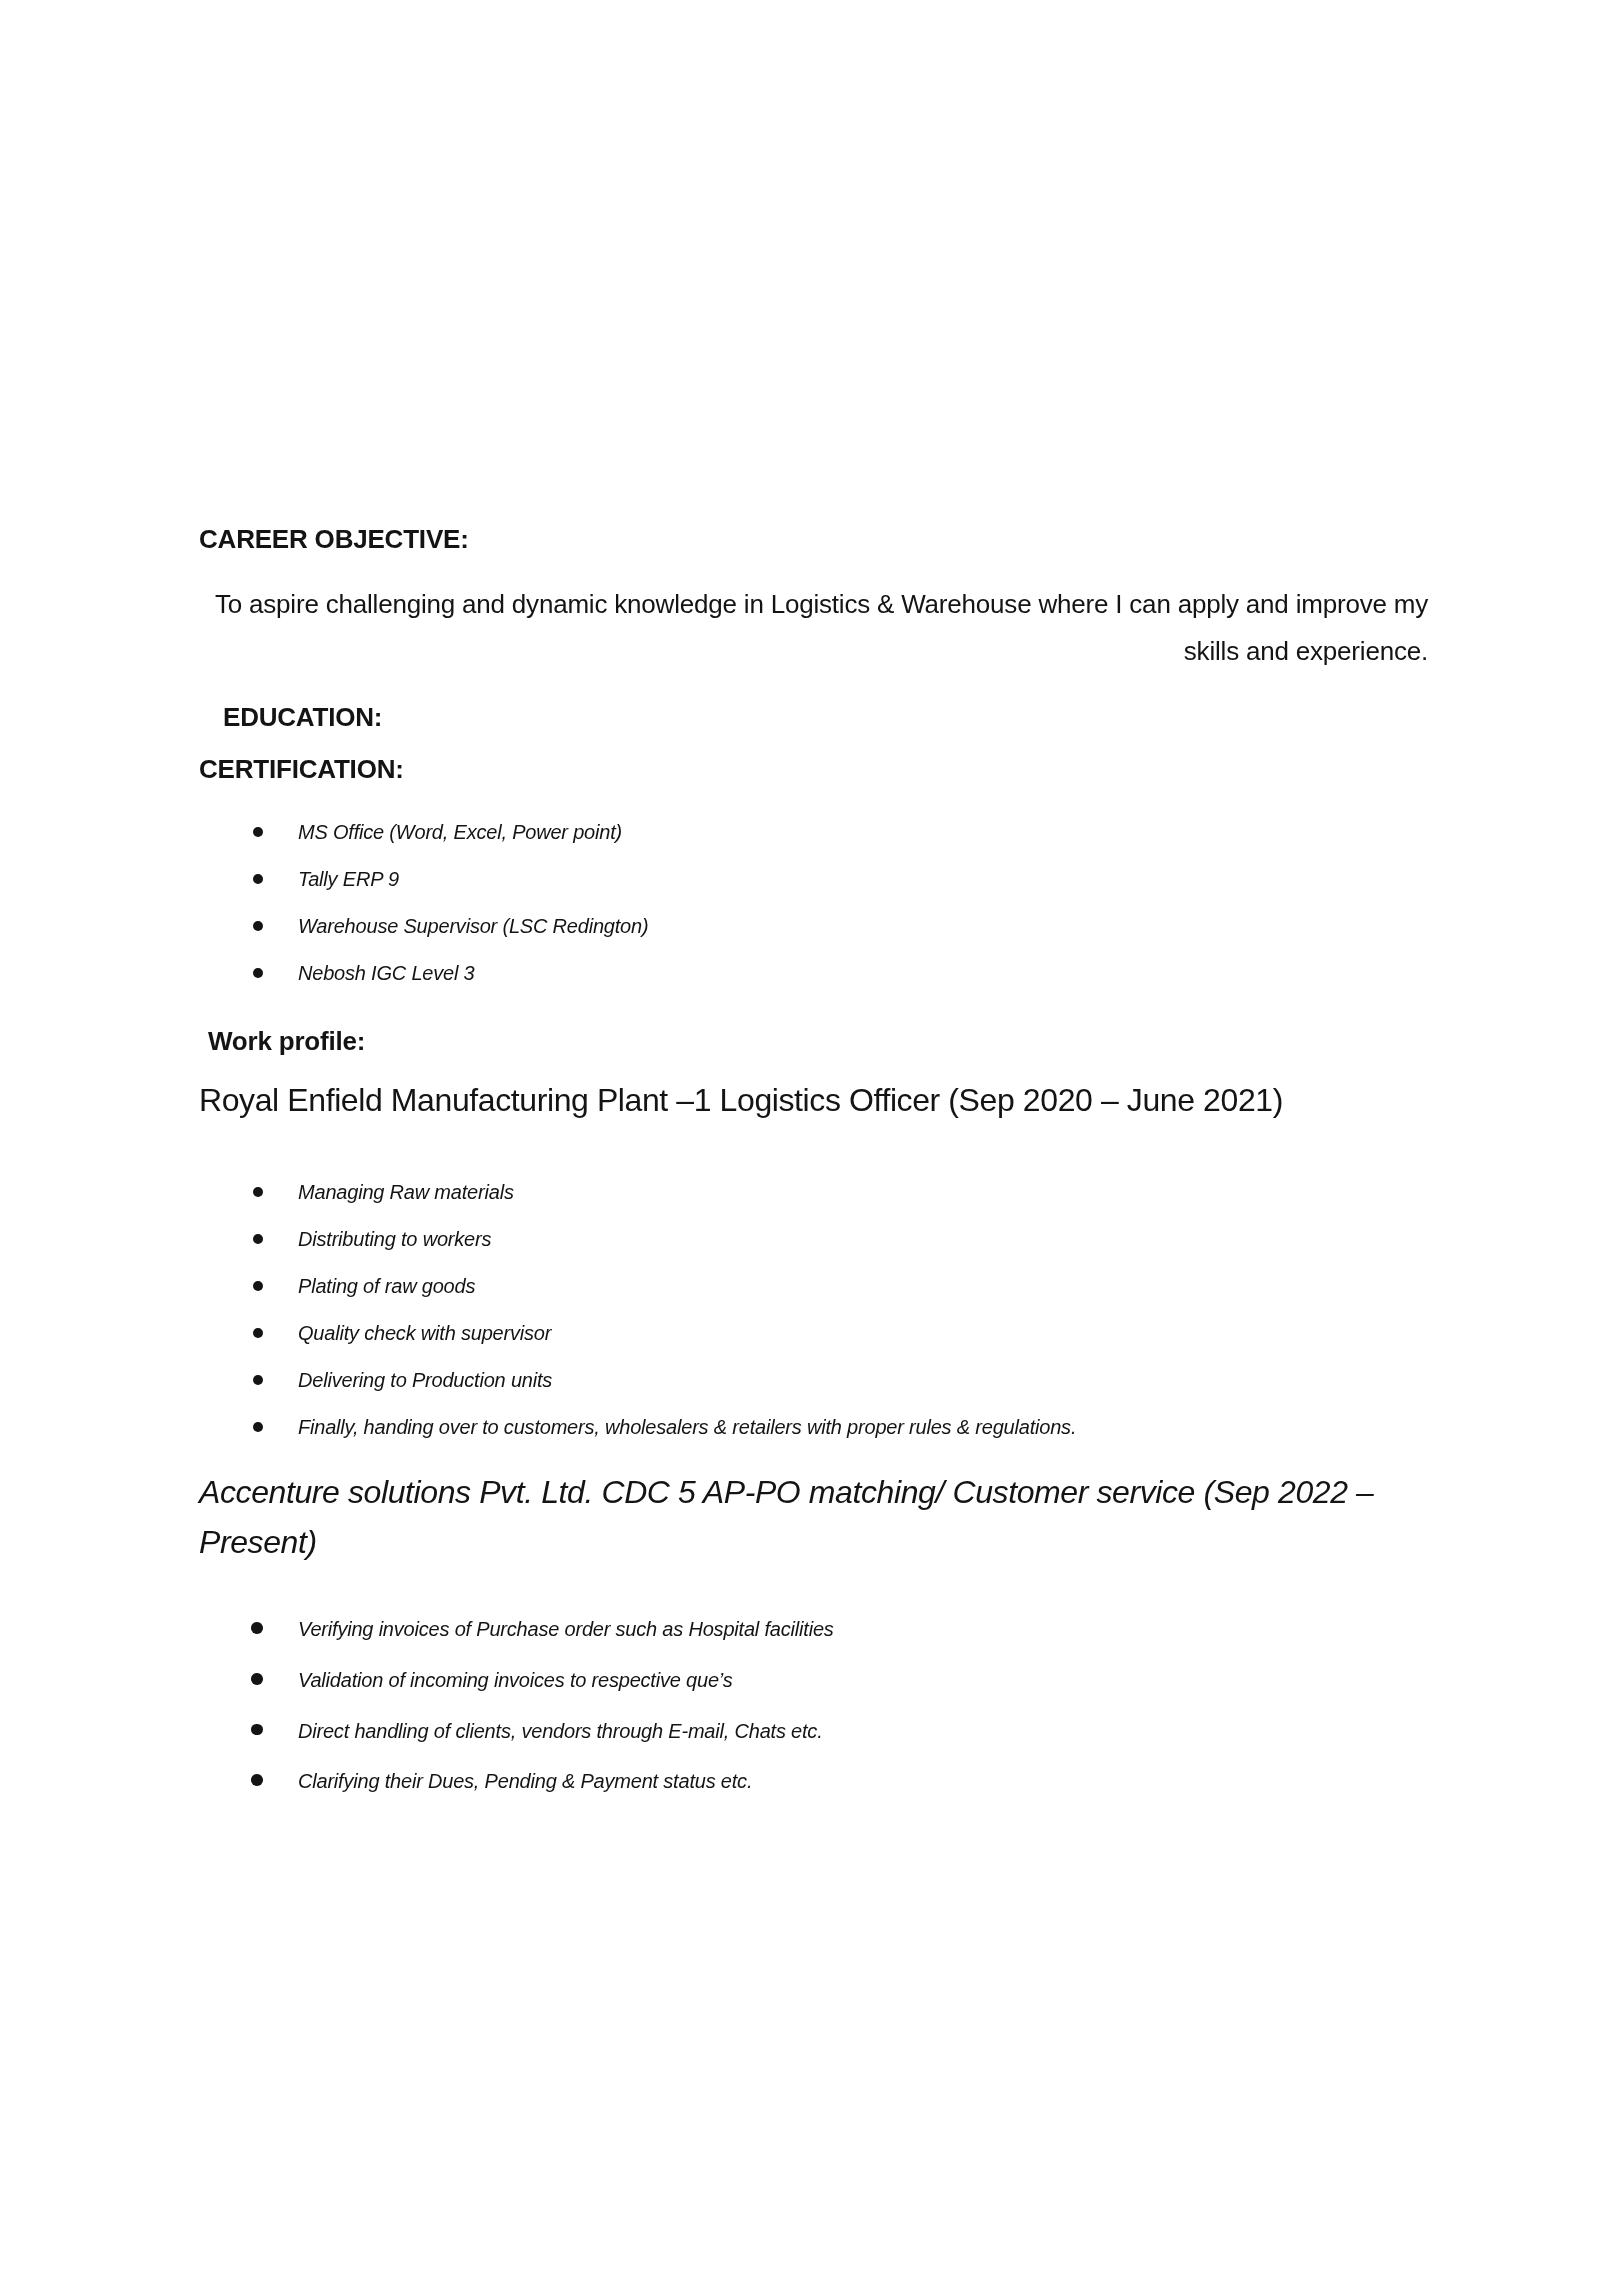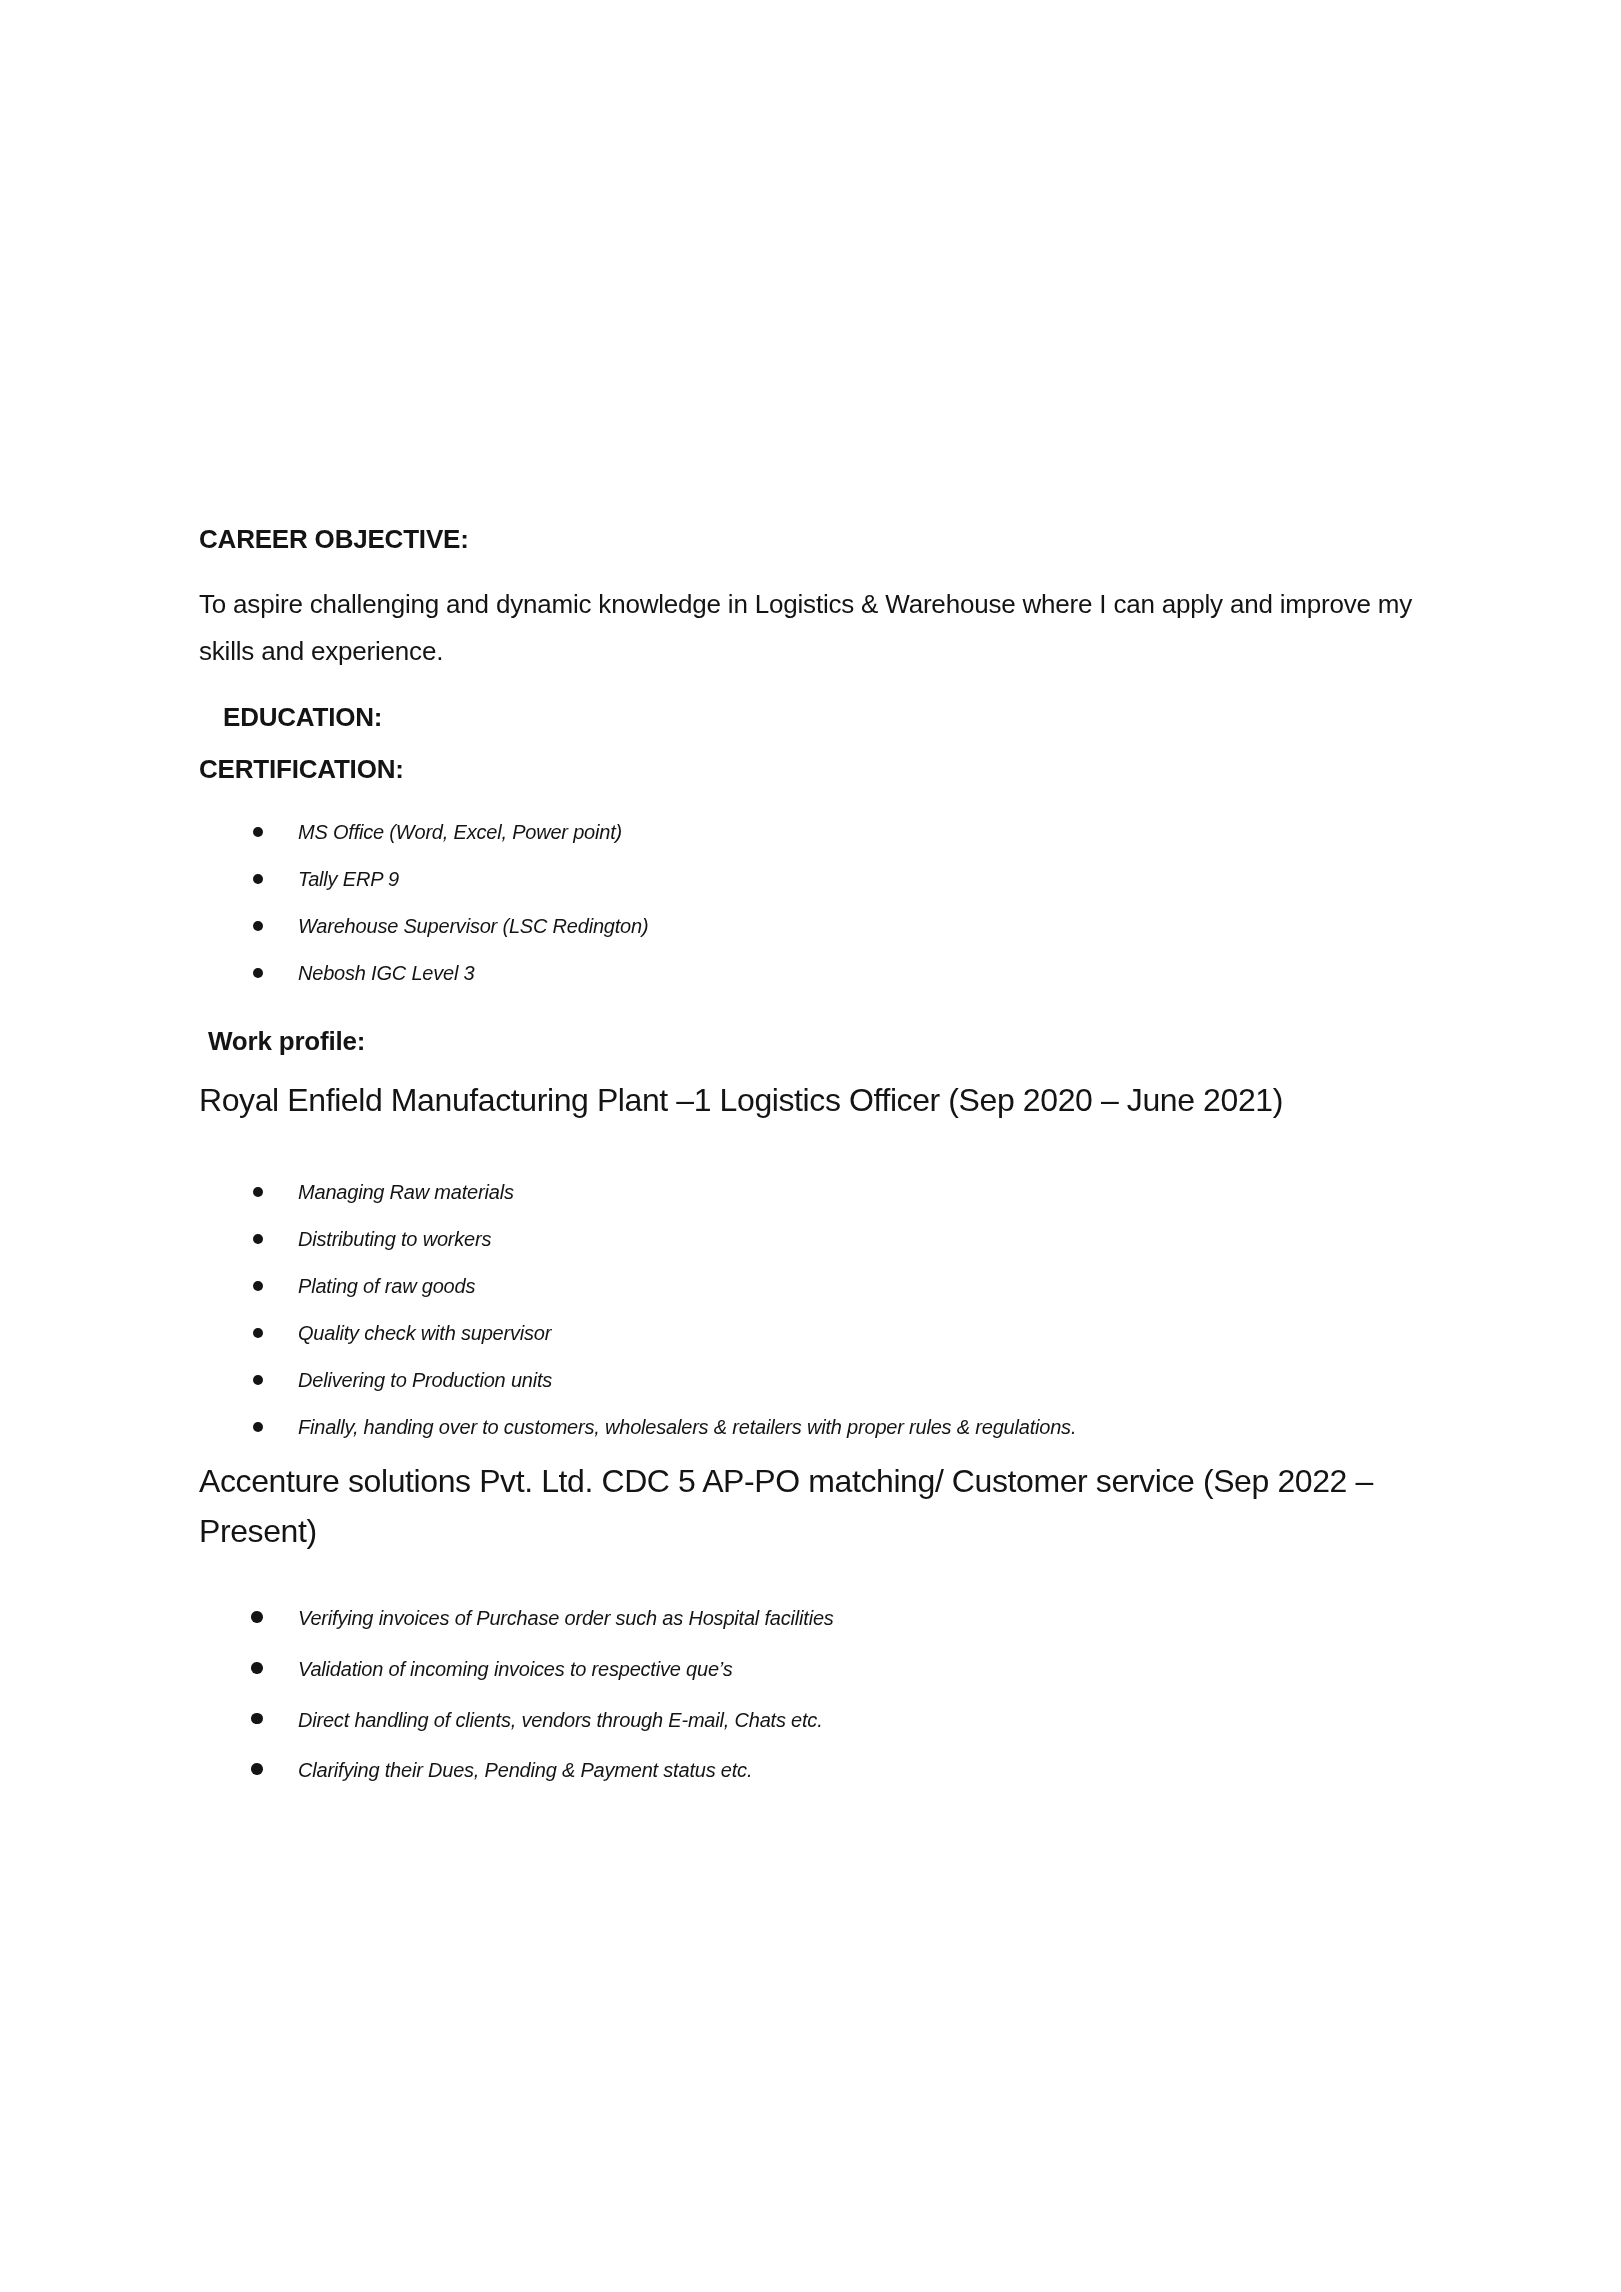--- a/index.html
+++ b/index.html
@@ -30,33 +30,34 @@
   }
   .mt-first { margin-top: 7.2px; }
   .mt-sec   { margin-top: 27px; margin-left: 24px; }
   .mt-cert  { margin-top: 21.5px; }
   .mt-work  { margin-top: 29px; }
   .body-para {
     font-size: 26px;
     line-height: 47px;
     margin: 27px 0 0 0;
     letter-spacing: -0.2px;
+    text-align: right;
   }
   .work-profile-heading {
     padding-left: 9px;
   }
   .job-title {
     font-size: 32px;
     font-weight: 400;
     line-height: 50px;
     margin: 0;
     letter-spacing: -0.4px;
   }
   .job-title.first { margin-top: 19.7px; }
-  .job-title.second { margin-top: 5px; }
+  .job-title.second { margin-top: 16px; font-style: italic; }
   ul.bullet-list {
     list-style: none;
     margin: 25px 0 0 0;
     padding: 0;
   }
   ul.bullet-list li {
     position: relative;
     padding-left: 99px;
     font-size: 20px;
     line-height: 47px;

